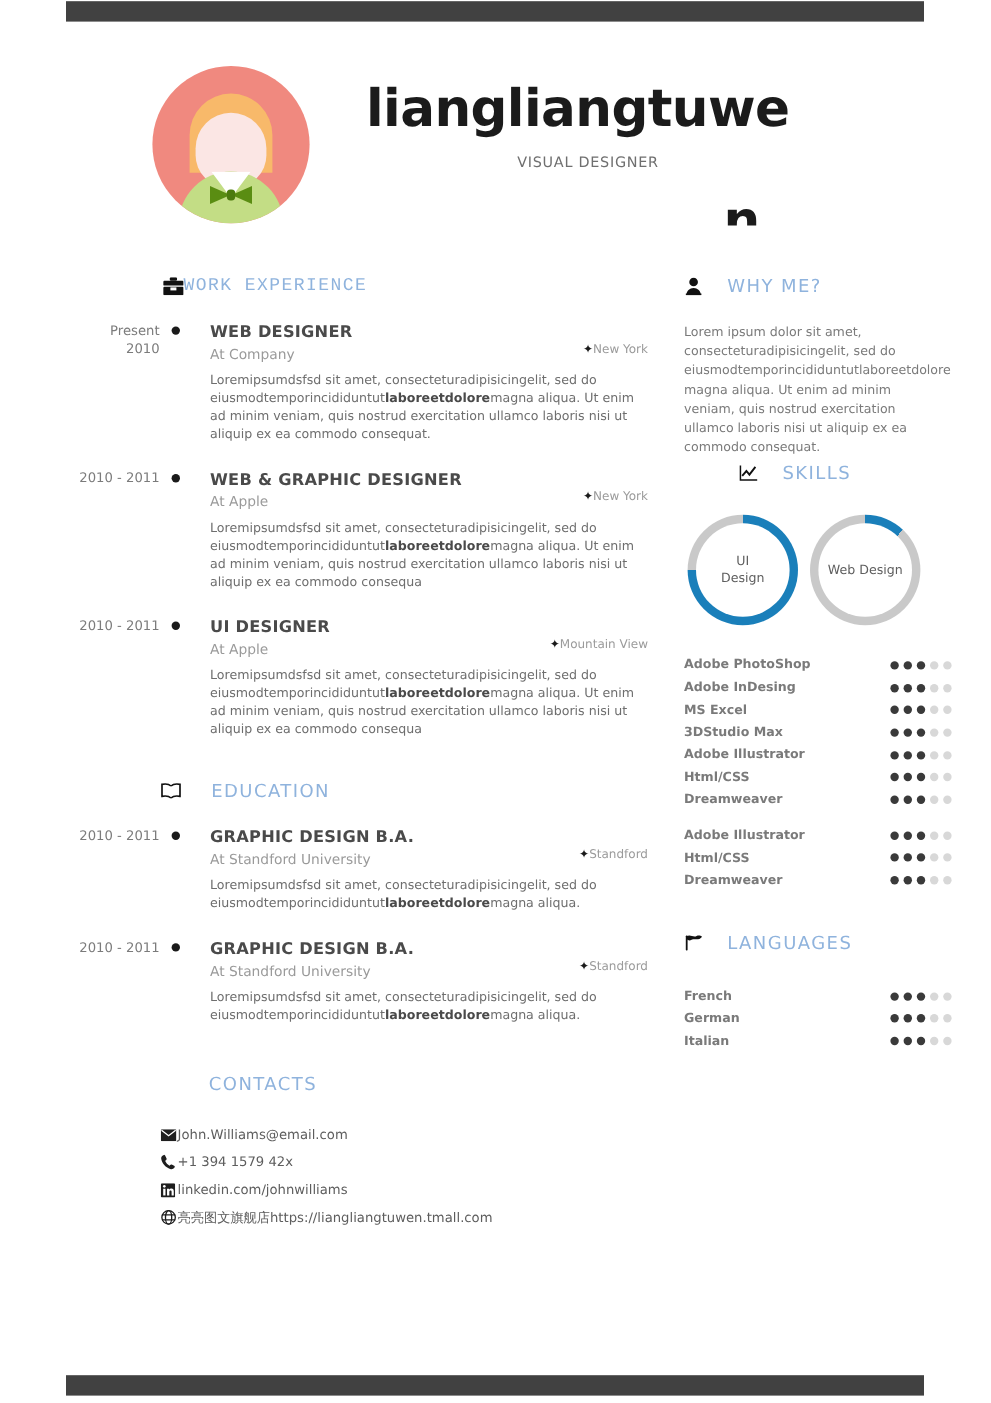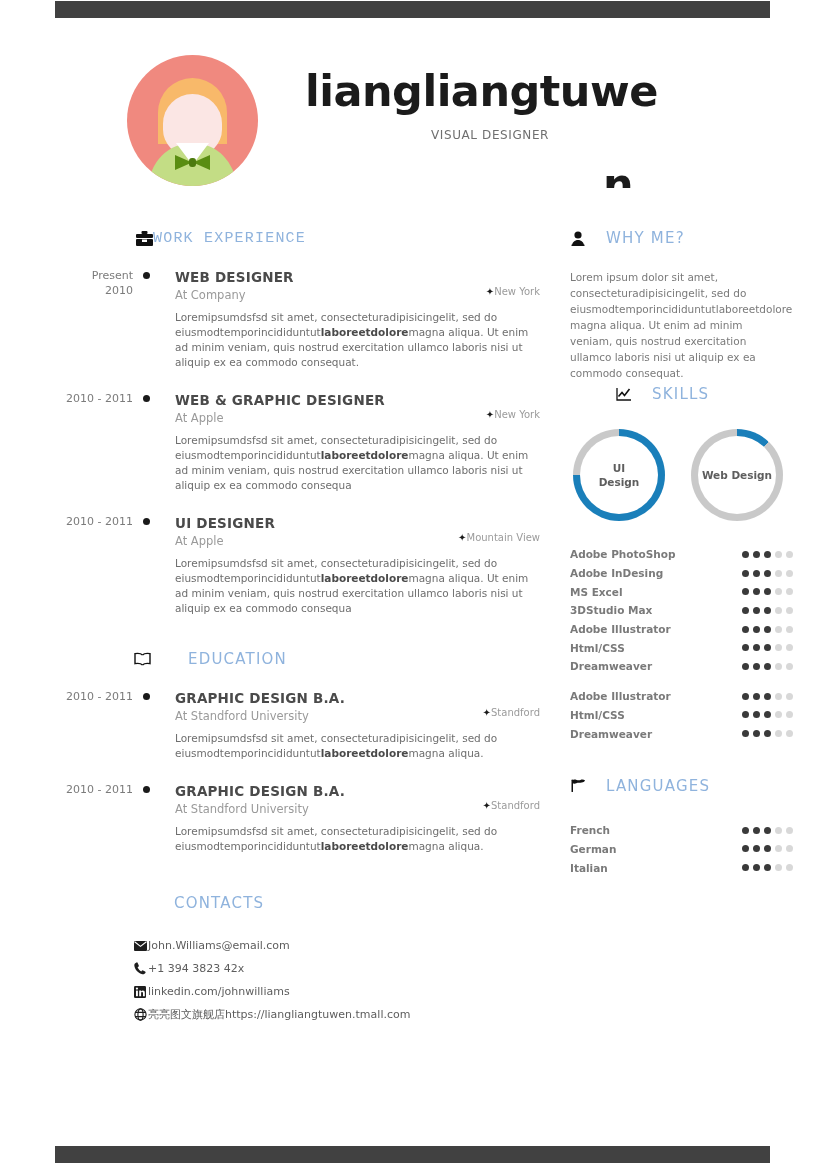--- a/index.html
+++ b/index.html
@@ -38,21 +38,21 @@
   #left-col{position:absolute;left:0;top:225px;width:560px;}
   #right-col{position:absolute;left:570px;top:225px;width:250px;}
 
   .sec-head{display:flex;align-items:center;height:26px;margin-bottom:18px;}
   .sec-head .ico{display:inline-flex;align-items:center;justify-content:center;
                  width:18px;height:18px;color:#111;flex:none;}
   .sec-head .ico svg{display:block;}
   .sec-title{font-size:15px;color:#8fb3dd;letter-spacing:1.2px;}
   .lh-work{margin-left:135px;font-family:Liberation Mono, monospace;}
   .lh-work .sec-title{margin-left:0;}
-  .lh-edu{margin-left:133px;gap:12px;}
+  .lh-edu{margin-left:133px;}
   .lh-edu .sec-title{margin-left:25px;}
   .lh-contacts{margin-left:174px;}
   .rh .ico{width:16px;}
   .rh .sec-title{margin-left:20px;}
 
   
   .entry{position:relative;min-height:40px;margin-bottom:22px;}
   .entry .date{position:absolute;left:60px;top:-1px;width:73px;text-align:right;
                font-size:11px;color:#7b7b7b;line-height:15px;}
   .entry .dot{position:absolute;left:143px;top:3px;width:7px;height:7px;border-radius:50%;background:#1a1a1a;}
@@ -68,21 +68,21 @@
   #contacts-list{margin-top:18px;margin-left:133px;}
   .contact-row{display:flex;align-items:center;height:23px;font-size:11px;color:#5d5d5d;}
   .contact-row .ico{width:14px;height:14px;display:inline-flex;align-items:center;
                     justify-content:center;color:#1e1e1e;flex:none;}
   .contact-row .ico svg{display:block;}
   .contact-row .txt{margin-left:1px;}
 
   
   .why-text{font-size:10.5px;color:#7a7a7a;line-height:16px;margin-top:12px;width:208px;}
 
-  #donuts{display:flex;gap:26px;margin-top:22px;margin-left:3px;font-weight:bold;}
+  #donuts{display:flex;gap:10px;margin-top:22px;margin-left:3px;}
   .donut{position:relative;width:92px;height:92px;border-radius:50%;display:flex;
          align-items:center;justify-content:center;}
   .donut .inner{position:absolute;left:7px;top:7px;width:78px;height:78px;border-radius:50%;background:#fff;}
   .donut .lbl{position:relative;font-size:10.5px;color:#5e5e5e;text-align:center;line-height:14px;}
 
   .bars{margin-top:24px;}
   .bar-row{display:flex;align-items:center;height:18.7px;font-weight:bold;}
   .bar-row .nm{flex:1;font-size:10.5px;color:#7a7a7a;}
   .dots{display:flex;gap:4px;width:78px;}
   .dots i{width:7px;height:7px;border-radius:50%;background:#d8d8d8;display:block;}
@@ -204,21 +204,21 @@
           </svg>
         </span>
         <span class="txt">John.Williams@email.com</span>
       </div>
       <div class="contact-row">
         <span class="ico">
           <svg width="12" height="13" viewBox="0 0 12 13" fill="currentColor">
             <path d="M2.6.4C1.3.8.2 2 .3 3.3.6 7.4 4.2 11.3 8.4 12.3c1.3.3 2.7-.6 3.2-1.8.2-.5-.1-.9-.5-1.1l-2-1c-.5-.2-1 0-1.3.4l-.5.7C5.8 8.6 4.3 7 3.6 5.3l.8-.5c.4-.3.6-.8.4-1.3l-1-2.2C3.6.9 3.1.2 2.6.4z"></path>
           </svg>
         </span>
-        <span class="txt">+1 394 3823 42x</span>
+        <span class="txt">+1 394 1579 42x</span>
       </div>
       <div class="contact-row">
         <span class="ico">
           <svg width="12" height="12" viewBox="0 0 12 12" fill="currentColor">
             <rect width="12" height="12" rx="1.2"></rect>
             <rect x="2" y="4.6" width="1.9" height="5.6" fill="#fff"></rect>
             <circle cx="2.95" cy="2.6" r="1.1" fill="#fff"></circle>
             <path d="M5.2 4.6h1.8v.8c.4-.7 1.2-1 1.9-1 1.3 0 1.9.8 1.9 2.3v3.5H9V7.1c0-.7-.3-1.1-.9-1.1s-1 .4-1 1.1v3.1H5.2z" fill="#fff"></path>
           </svg>
         </span>

